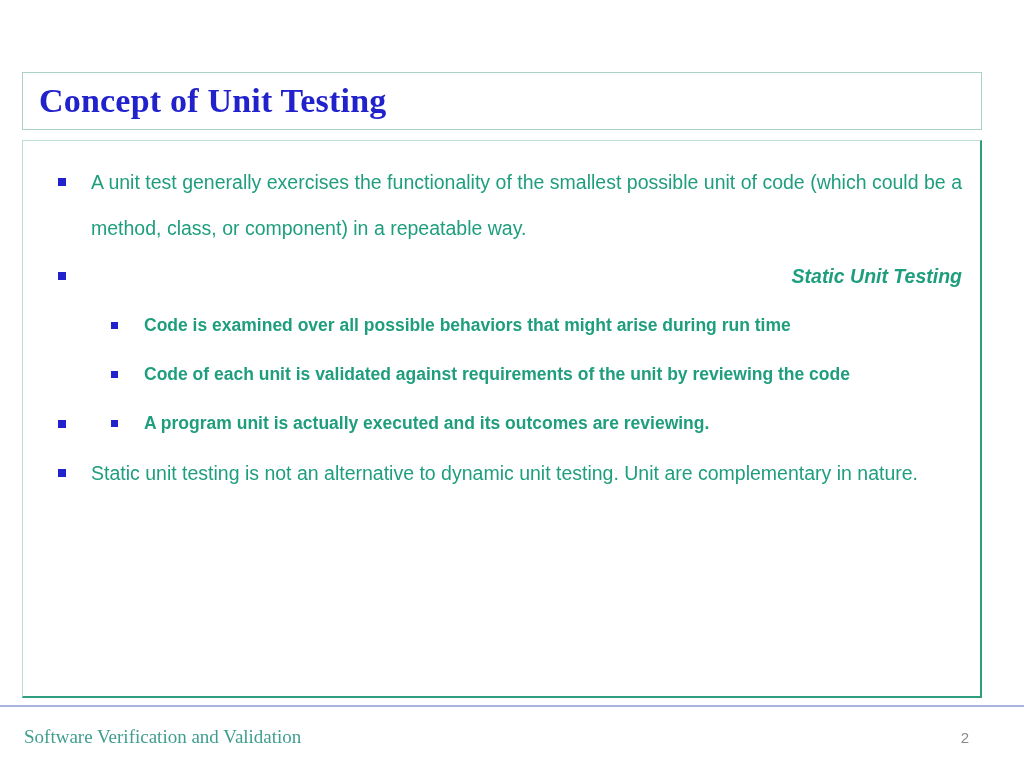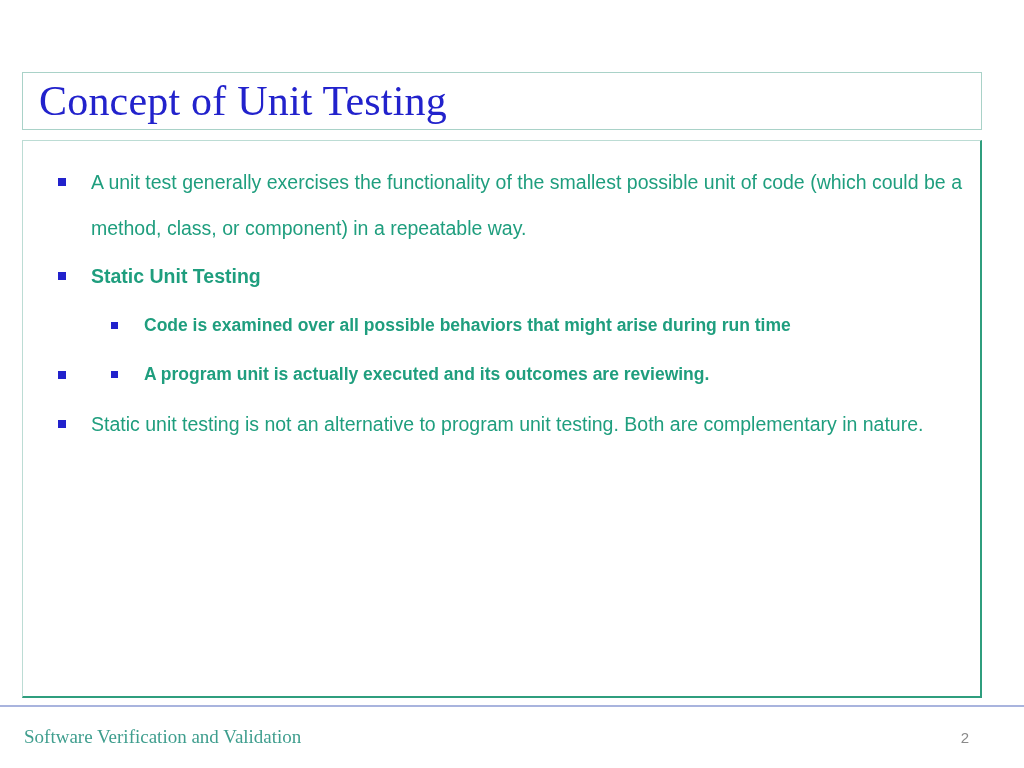--- a/index.html
+++ b/index.html
@@ -23,22 +23,22 @@
     width: 960px;
     height: 58px;
     border: 1px solid #a9d2c8;
     box-sizing: border-box;
     background: #ffffff;
     display: flex;
     align-items: center;
   }
   .title-text {
     font-family: "Liberation Serif", serif;
-    font-size: 42px;
-    font-weight: normal;
+    font-size: 34px;
+    font-weight: bold;
     color: #2222cc;
     letter-spacing: 0.2px;
     padding-left: 16px;
     line-height: 1.05;
     white-space: nowrap;
   }
 
   
   .content-box {
     position: absolute;
@@ -61,21 +61,22 @@
     padding-left: 50px;
     margin: 0 0 4px 0;
     color: #1f9e7e;
     font-size: 19.5px;
     line-height: 46px;
     text-align: justify;
     text-justify: inter-word;
   }
   .l1.bold {
     font-weight: bold;
-    text-align: left;
+    text-align: right;
+    font-style: italic;
   }
   .l1 .sq {
     position: absolute;
     left: 17px;
     top: 19px;
     width: 8px;
     height: 8px;
     background: #2222cc;
   }
 
@@ -151,33 +152,33 @@
 
   <div class="l1 bold">
     <span class="sq"></span><span>Static Unit Testing</span>
   </div>
 
   <div class="l2 plain">
     <span class="sq"></span><span>Code is examined over all possible behaviors that might arise during run time</span>
   </div>
 
   <div class="l2 plain">
-    <span class="sq"></span>
+    <span class="sq"></span><span>Code of each unit is validated against requirements of the unit by reviewing the code</span>
   </div>
 
   <div class="l1 bold">
     <span class="sq"></span>
   </div>
 
   <div class="l2 plain">
     <span class="sq"></span><span>A program unit is actually executed and its outcomes are reviewing.</span>
   </div>
 
 
   <div class="l1">
-    <span class="sq"></span><span>Static unit testing is not an alternative to program unit testing. Both are complementary in nature.</span>
+    <span class="sq"></span><span>Static unit testing is not an alternative to dynamic unit testing. Unit are complementary in nature.</span>
   </div>
 
 </div>
 
 <div class="footer-rule"></div>
 <div class="footer-text">Software Verification and Validation</div>
 <div class="page-num">2</div>
 
 </body></html>

